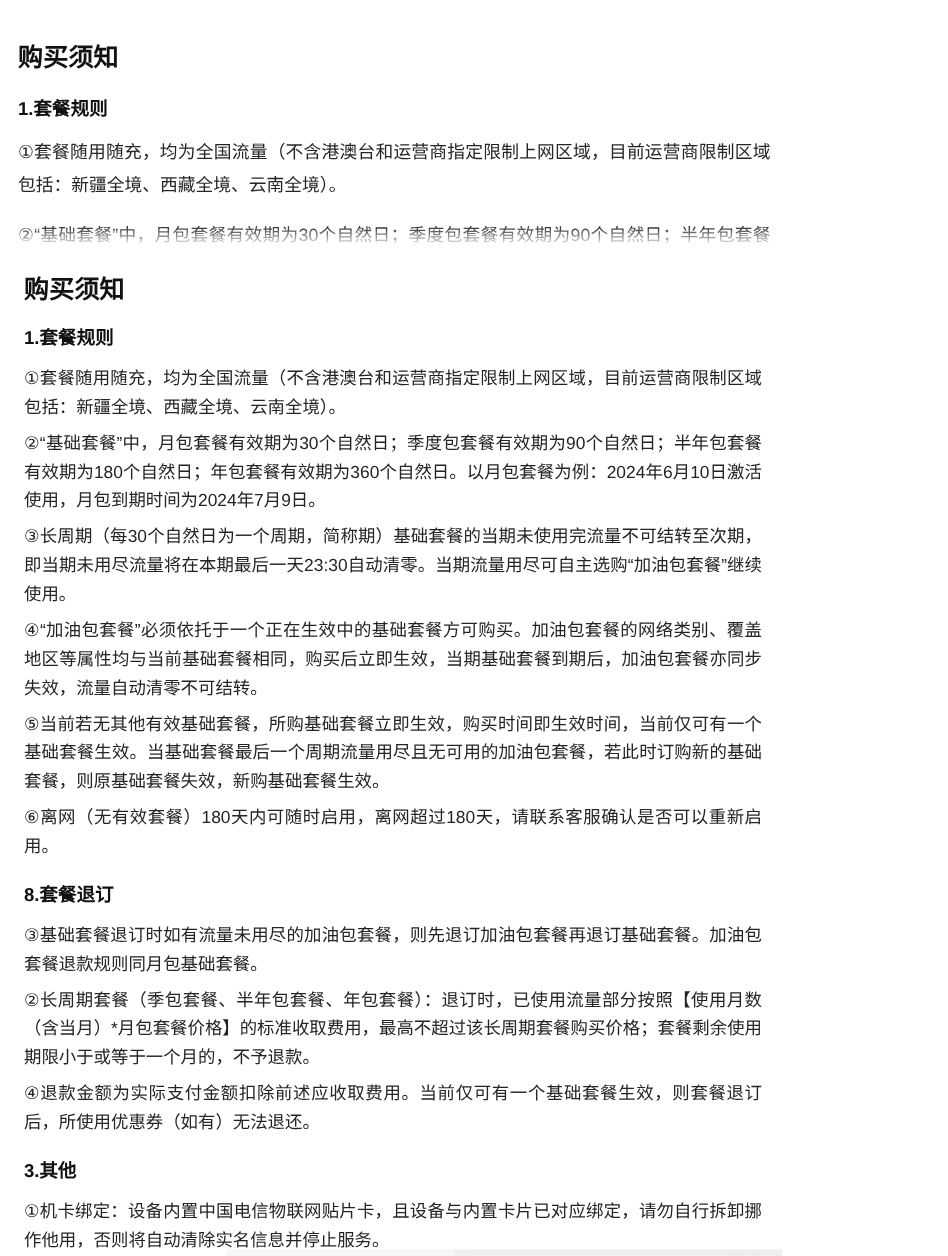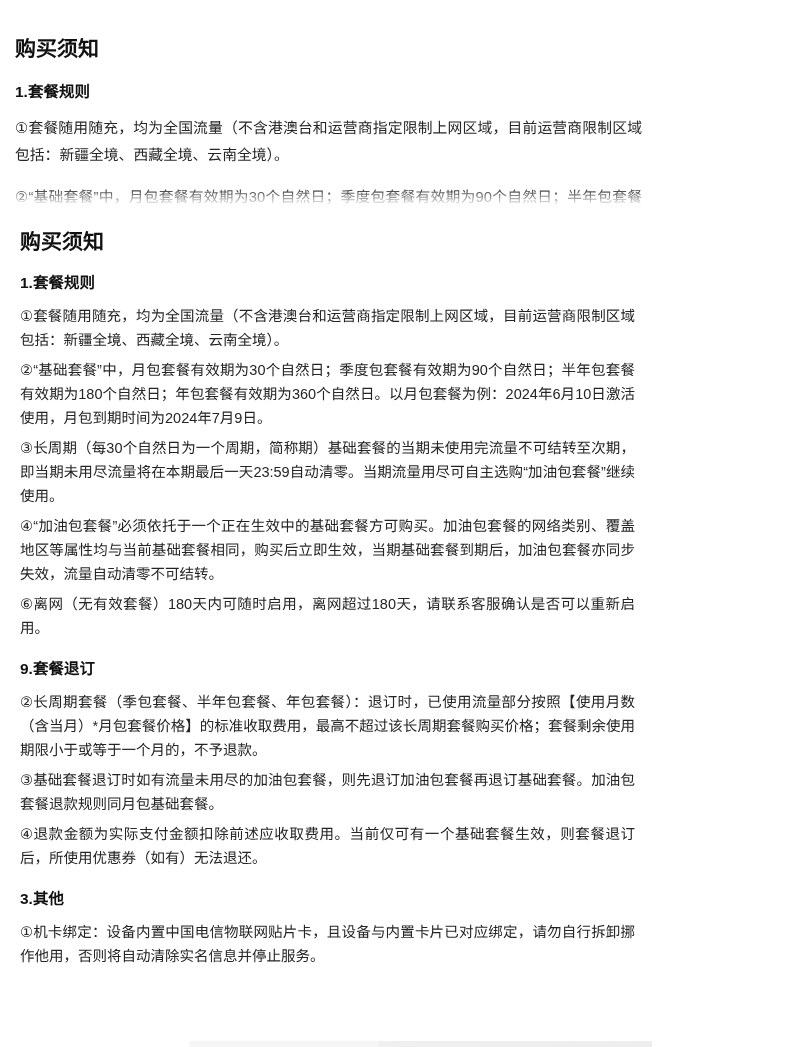--- a/index.html
+++ b/index.html
@@ -115,27 +115,28 @@
     <p class="para">②“基础套餐”中，月包套餐有效期为30个自然日；季度包套餐有效期为90个自然日；半年包套餐有效期为180个自然日；年包套餐有效期为360个自然日。以月包套餐为例：2024年6月10日激活使用，月包到期时间为2024年7月9日。</p>
     <div class="preview-fade"></div>
   </section>
 
   <section class="main">
     <h1 class="doc-title">购买须知</h1>
 
     <h2 class="sec-heading">1.套餐规则</h2>
     <p class="para">①套餐随用随充，均为全国流量（不含港澳台和运营商指定限制上网区域，目前运营商限制区域包括：新疆全境、西藏全境、云南全境）。</p>
     <p class="para">②“基础套餐”中，月包套餐有效期为30个自然日；季度包套餐有效期为90个自然日；半年包套餐有效期为180个自然日；年包套餐有效期为360个自然日。以月包套餐为例：2024年6月10日激活使用，月包到期时间为2024年7月9日。</p>
-    <p class="para">③长周期（每30个自然日为一个周期，简称期）基础套餐的当期未使用完流量不可结转至次期，即当期未用尽流量将在本期最后一天23:59自动清零。当期流量用尽可自主选购“加油包套餐”继续使用。</p>
+    <p class="para">③长周期（每30个自然日为一个周期，简称期）基础套餐的当期未使用完流量不可结转至次期，即当期未用尽流量将在本期最后一天23:30自动清零。当期流量用尽可自主选购“加油包套餐”继续使用。</p>
     <p class="para">④“加油包套餐”必须依托于一个正在生效中的基础套餐方可购买。加油包套餐的网络类别、覆盖地区等属性均与当前基础套餐相同，购买后立即生效，当期基础套餐到期后，加油包套餐亦同步失效，流量自动清零不可结转。</p>
+    <p class="para">⑤当前若无其他有效基础套餐，所购基础套餐立即生效，购买时间即生效时间，当前仅可有一个基础套餐生效。当基础套餐最后一个周期流量用尽且无可用的加油包套餐，若此时订购新的基础套餐，则原基础套餐失效，新购基础套餐生效。</p>
     <p class="para">⑥离网（无有效套餐）180天内可随时启用，离网超过180天，请联系客服确认是否可以重新启用。</p>
 
-    <h2 class="sec-heading">9.套餐退订</h2>
+    <h2 class="sec-heading">8.套餐退订</h2>
+    <p class="para">③基础套餐退订时如有流量未用尽的加油包套餐，则先退订加油包套餐再退订基础套餐。加油包套餐退款规则同月包基础套餐。</p>
     <p class="para">②长周期套餐（季包套餐、半年包套餐、年包套餐）：退订时，已使用流量部分按照【使用月数（含当月）*月包套餐价格】的标准收取费用，最高不超过该长周期套餐购买价格；套餐剩余使用期限小于或等于一个月的，不予退款。</p>
-    <p class="para">③基础套餐退订时如有流量未用尽的加油包套餐，则先退订加油包套餐再退订基础套餐。加油包套餐退款规则同月包基础套餐。</p>
     <p class="para">④退款金额为实际支付金额扣除前述应收取费用。当前仅可有一个基础套餐生效，则套餐退订后，所使用优惠券（如有）无法退还。</p>
 
     <h2 class="sec-heading">3.其他</h2>
     <p class="para">①机卡绑定：设备内置中国电信物联网贴片卡，且设备与内置卡片已对应绑定，请勿自行拆卸挪作他用，否则将自动清除实名信息并停止服务。</p>
   </section>
 
   <div class="bottom-strip"></div>
 </div>
 
 </body></html>

